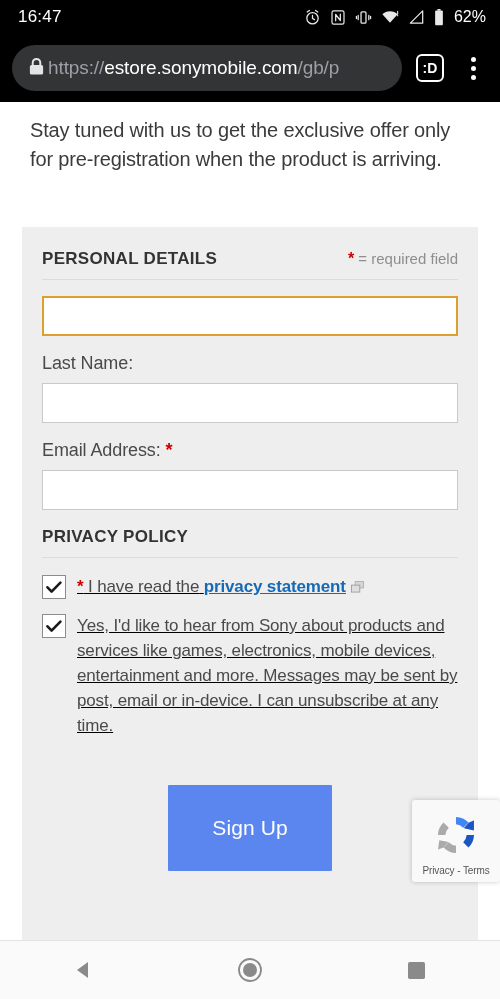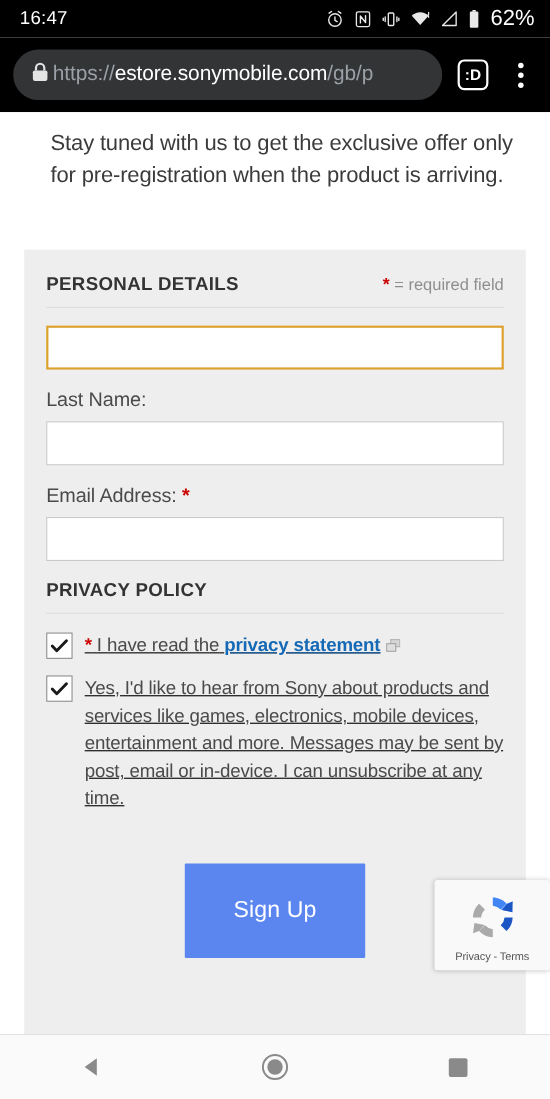--- a/index.html
+++ b/index.html
@@ -13,21 +13,21 @@
 
   
   .statusbar{
     height:34px; background:#000; color:#fff;
     display:flex; align-items:center; justify-content:space-between;
     padding:0 14px 0 18px;
   }
   .sb-clock{ font-size:17px; letter-spacing:.2px; color:#ffffff; }
   .sb-icons{ display:flex; align-items:center; gap:9px; }
   .sb-icons svg{ display:block; }
-  .sb-batt{ font-size:20px; color:#fff; margin-left:1px; }
+  .sb-batt{ font-size:16px; color:#fff; margin-left:1px; }
 
   
   .toolbar{
     height:68px; background:#000;
     display:flex; align-items:center; padding:0 12px 0 12px; gap:10px;
   }
   .omnibox{
     flex:1; height:46px; background:#333436; border-radius:23px;
     display:flex; align-items:center; padding:0 16px; gap:3px;
     min-width:0;
@@ -49,21 +49,21 @@
     width:30px; display:flex; flex-direction:column; align-items:center;
     gap:4px; flex:0 0 auto; margin-left:4px;
   }
   .menu-dots i{ width:5px; height:5px; border-radius:50%; background:#fff; display:block; }
 
   
   .viewport{ position:absolute; top:102px; left:0; right:0; bottom:59px; background:#fff; overflow:hidden; }
 
   .intro{
     color:#3b3b3b; font-size:20px; line-height:29px;
-    padding:14px 30px 0 46px; letter-spacing:-.15px;
+    padding:14px 30px 0 30px; letter-spacing:-.15px;
   }
 
   .panel{
     position:absolute; left:22px; right:22px; top:125px; bottom:0;
     background:#eeeeee; padding:22px 20px 0 20px;
   }
 
   .section-head{
     display:flex; align-items:baseline; justify-content:space-between;
     padding-bottom:10px;
@@ -108,21 +108,21 @@
   .signup-wrap{ display:flex; justify-content:center; margin-top:47px; }
   .signup-btn{
     background:#5b86f0; color:#fff; border:none;
     font-size:21px; font-family:"Liberation Sans", sans-serif;
     padding:31px 44px; letter-spacing:.1px; cursor:pointer;
     border-radius:1px; line-height:1.15;
   }
 
   
   .recaptcha{
-    position:absolute; right:0px; bottom:58px; width:105px; height:82px;
+    position:absolute; right:0px; bottom:58px; width:88px; height:82px;
     background:#f9f9f9; border-radius:3px;
     box-shadow:0 0 5px rgba(0,0,0,.22);
     display:flex; flex-direction:column; align-items:center;
     justify-content:center; gap:2px; padding-top:4px;
   }
   .recaptcha .rc-text{ font-size:10px; color:#555; letter-spacing:-.1px; }
 
   
   .navbar{
     position:absolute; left:0; right:0; bottom:0; height:59px;

